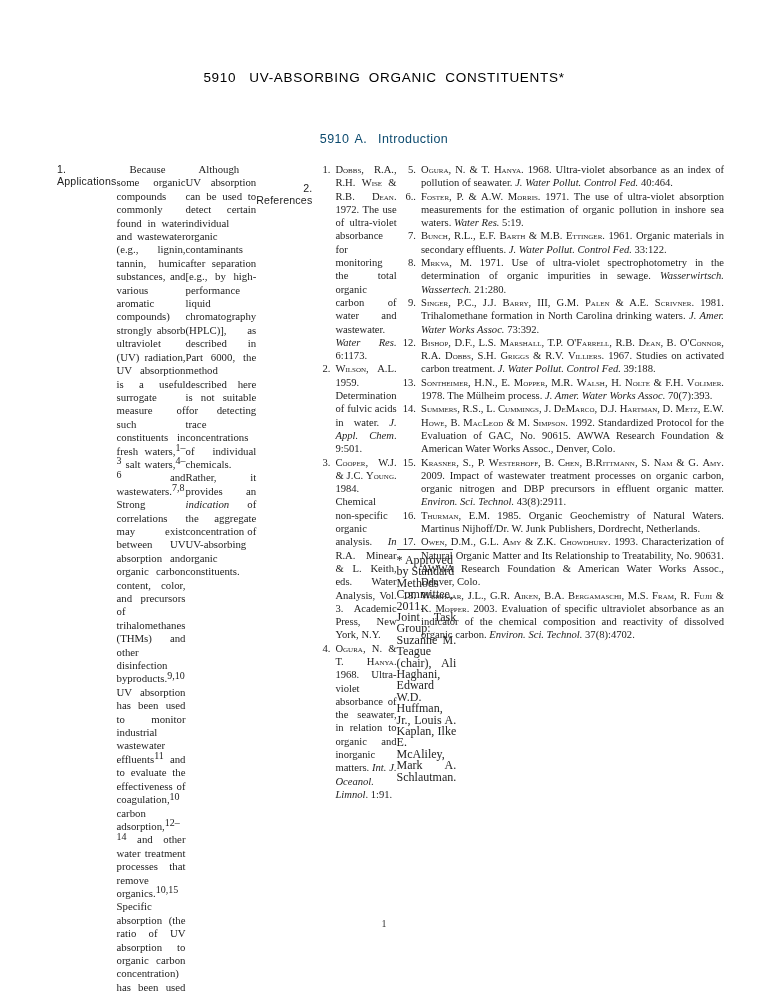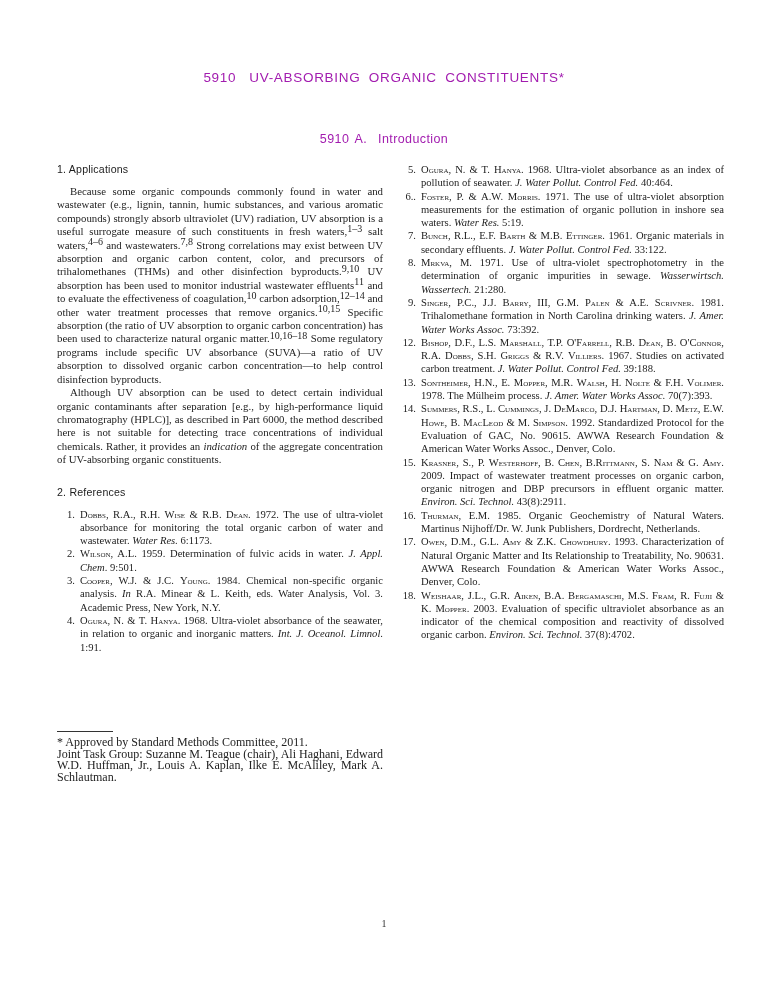--- a/index.html
+++ b/index.html
@@ -11,48 +11,48 @@
     color:#1c1c1c;
     font-family:"Liberation Serif", serif;
     overflow:hidden;
   }
   .doc-title {
     position:absolute; top:70px; left:0; right:0;
     text-align:center;
     font-family:"Liberation Sans", sans-serif;
     font-size:13.5px; font-weight:400;
     letter-spacing:0.7px; word-spacing:4px;
-    color:#a21caf;
+    color:#000000;
     margin:0;
   }
   .doc-title .num { margin-right:13px; }
   .section-title {
     position:absolute; top:132px; left:0; right:0;
     text-align:center;
     font-family:"Liberation Sans", sans-serif;
     font-size:12.5px; font-weight:400;
     letter-spacing:0.4px; word-spacing:2px;
-    color:#a21caf;
+    color:#0c4a6e;
     margin:0;
   }
   .section-title .num { margin-right:11px; }
   .columns {
     position:absolute; top:163px; left:57px;
     width:668px; height:620px;
     display:flex; gap:15px;
   }
   .col { width:326px; }
-  .col.left { display:flex; flex-direction:column; }
+  .col.left { display:flex; }
   .col-heading {
     font-family:"Liberation Sans", sans-serif;
     font-size:10.6px; font-weight:400;
     letter-spacing:0.2px;
     margin:0 0 10px 0;
   }
-  .col-heading.refs { margin-top:19px; }
+  .col-heading.refs { margin-top:19px;text-align:right; }
   .body-para {
     margin:0;
     font-size:10.8px; line-height:13.4px;
     text-align:justify;
   }
   .body-para.indent { text-indent:13px; }
   .ref {
     display:flex;
     font-size:10.6px; line-height:13.3px;
   }

